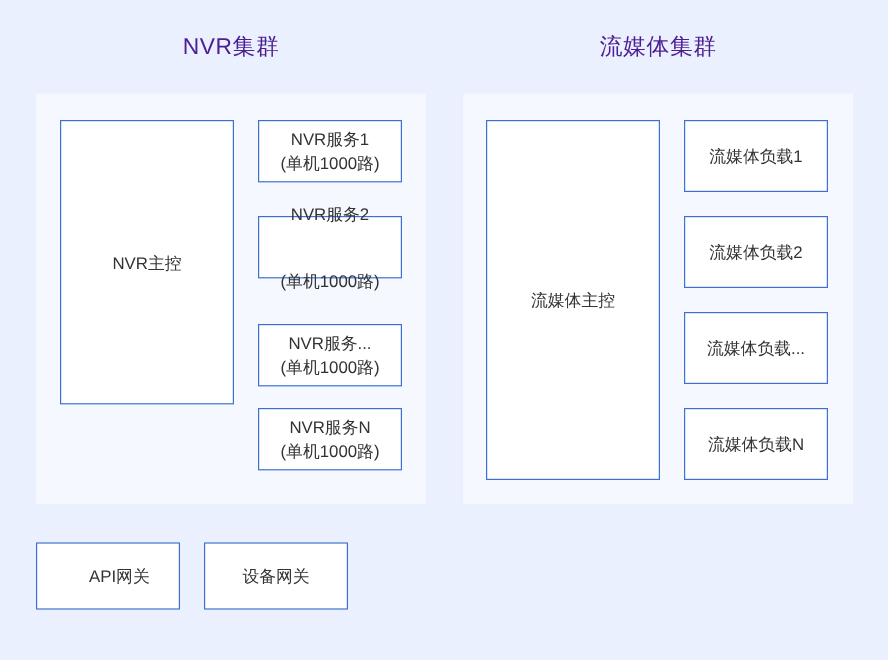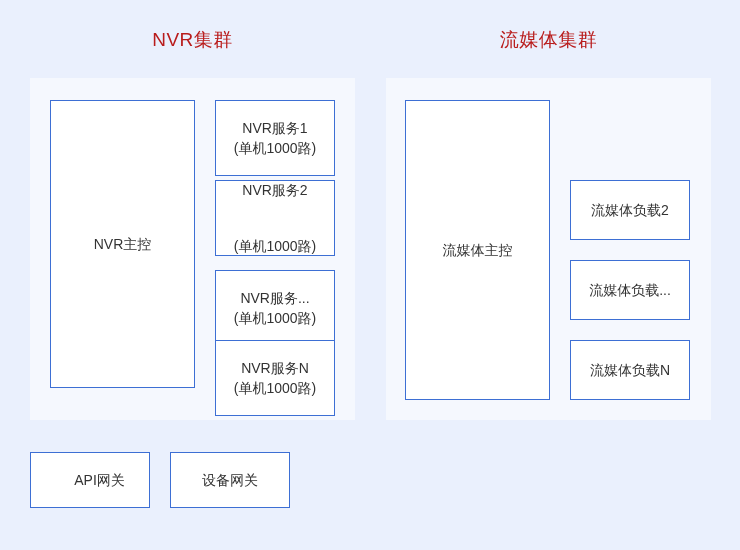--- a/index.html
+++ b/index.html
@@ -18,21 +18,21 @@
   #canvas {
     position: relative;
     width: 740px;
     height: 550px;
   }
 
   
   .cluster-title {
     position: absolute;
     text-align: center;
-    color: #b91c1c;
+    color: #4c1d95;
     font-size: 19px;
     line-height: 22px;
     letter-spacing: 0.5px;
     white-space: nowrap;
   }
 
   
   .cluster-panel {
     position: absolute;
     background: #f5f8fe;
@@ -64,22 +64,22 @@
   }
 
   
   .gateway-box {
     font-size: 14px;
   }
 
   
   #title-nvr      { left: 30px;  top: 29px;  width: 325px; }
   #panel-nvr      { left: 30px;  top: 78px;  width: 325px; height: 342px; }
-  #box-nvr-master { left: 50px;  top: 100px; width: 145px; height: 288px; }
-  .svc-nvr        { left: 215px; width: 120px; height: 76px; }
+  #box-nvr-master { left: 50px;  top: 100px; width: 145px; height: 237px; }
+  .svc-nvr        { left: 215px; width: 120px; height: 52px; }
   #svc-nvr-0      { top: 100px; }
   #svc-nvr-1      { top: 180px; gap: 36px; }
   #svc-nvr-2      { top: 260px; margin-top: 10px; }
   #svc-nvr-3      { top: 340px; }
 
   
   #title-media      { left: 386px; top: 29px;  width: 325px; }
   #panel-media      { left: 386px; top: 78px;  width: 325px; height: 342px; }
   #box-media-master { left: 405px; top: 100px; width: 145px; height: 300px; }
   .svc-media        { left: 570px; width: 120px; height: 60px; }
@@ -126,20 +126,23 @@
   </div>
 
   <div class="cluster-title" id="title-media">流媒体集群</div>
 
   <div class="cluster-panel" id="panel-media"></div>
 
   <div class="node-box controller-box" id="box-media-master">
     <span>流媒体主控</span>
   </div>
 
+  <div class="node-box svc-media" id="svc-media-0">
+    <span>流媒体负载1</span>
+  </div>
 
   <div class="node-box svc-media" id="svc-media-1">
     <span>流媒体负载2</span>
   </div>
 
   <div class="node-box svc-media" id="svc-media-2">
     <span>流媒体负载...</span>
   </div>
 
   <div class="node-box svc-media" id="svc-media-3">

